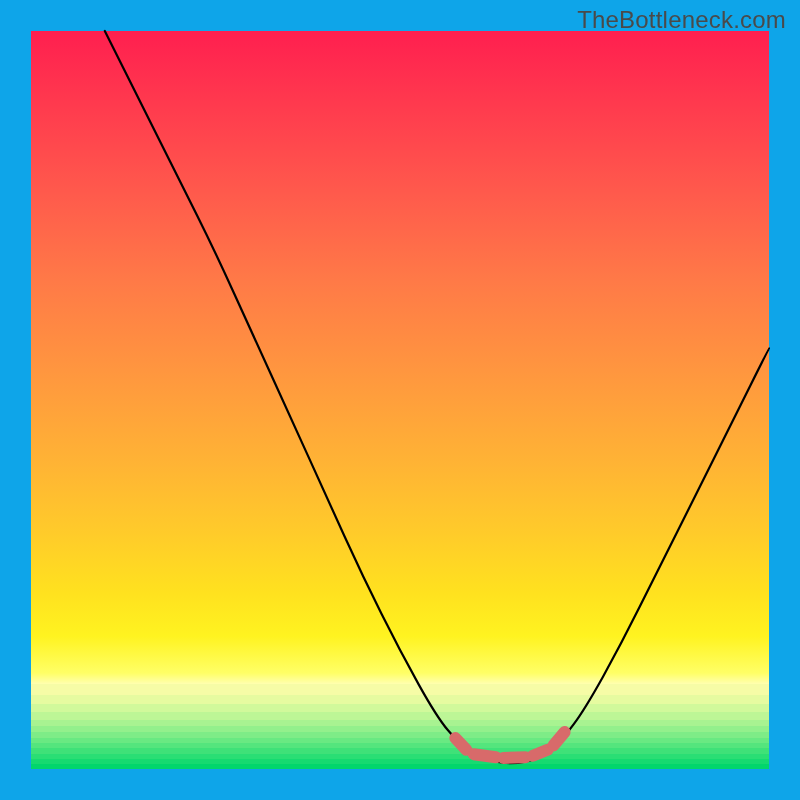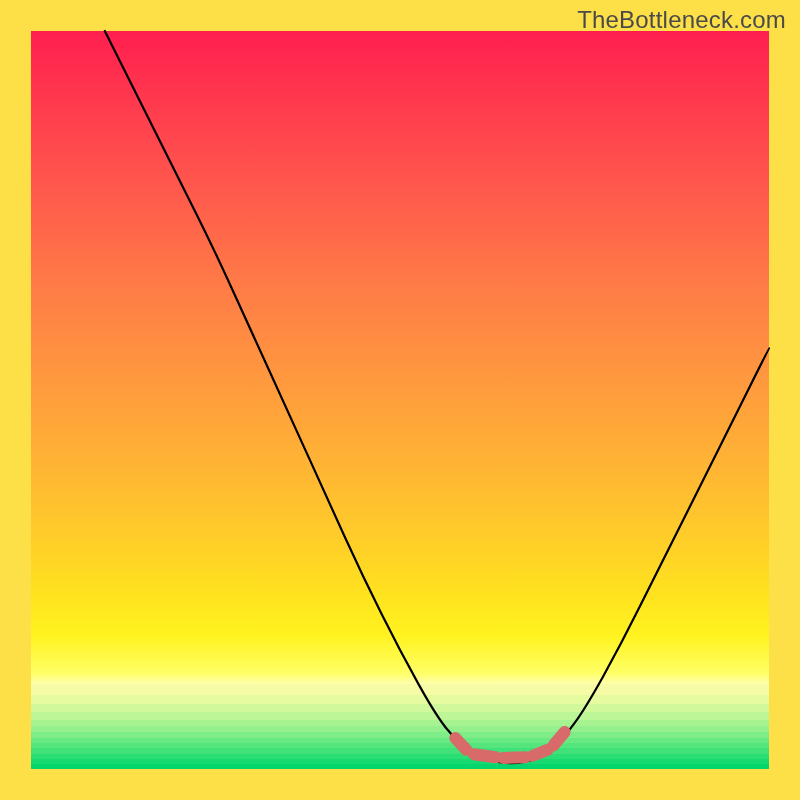--- a/index.html
+++ b/index.html
@@ -8,21 +8,21 @@
     width: 800px;
     height: 800px;
     background: #000000;
     overflow: hidden;
     font-family: Arial, Helvetica, sans-serif;
   }
   .frame {
     position: relative;
     width: 800px;
     height: 800px;
-    background: #fde047;
+    background: #0ea5e9;
   }
   .watermark {
     position: absolute;
     top: 6px;
     right: 14px;
     color: #4a4a4a;
     font-size: 24px;
     font-weight: 500;
     font-family: Arial, sans-serif;
     letter-spacing: 0.2px;

